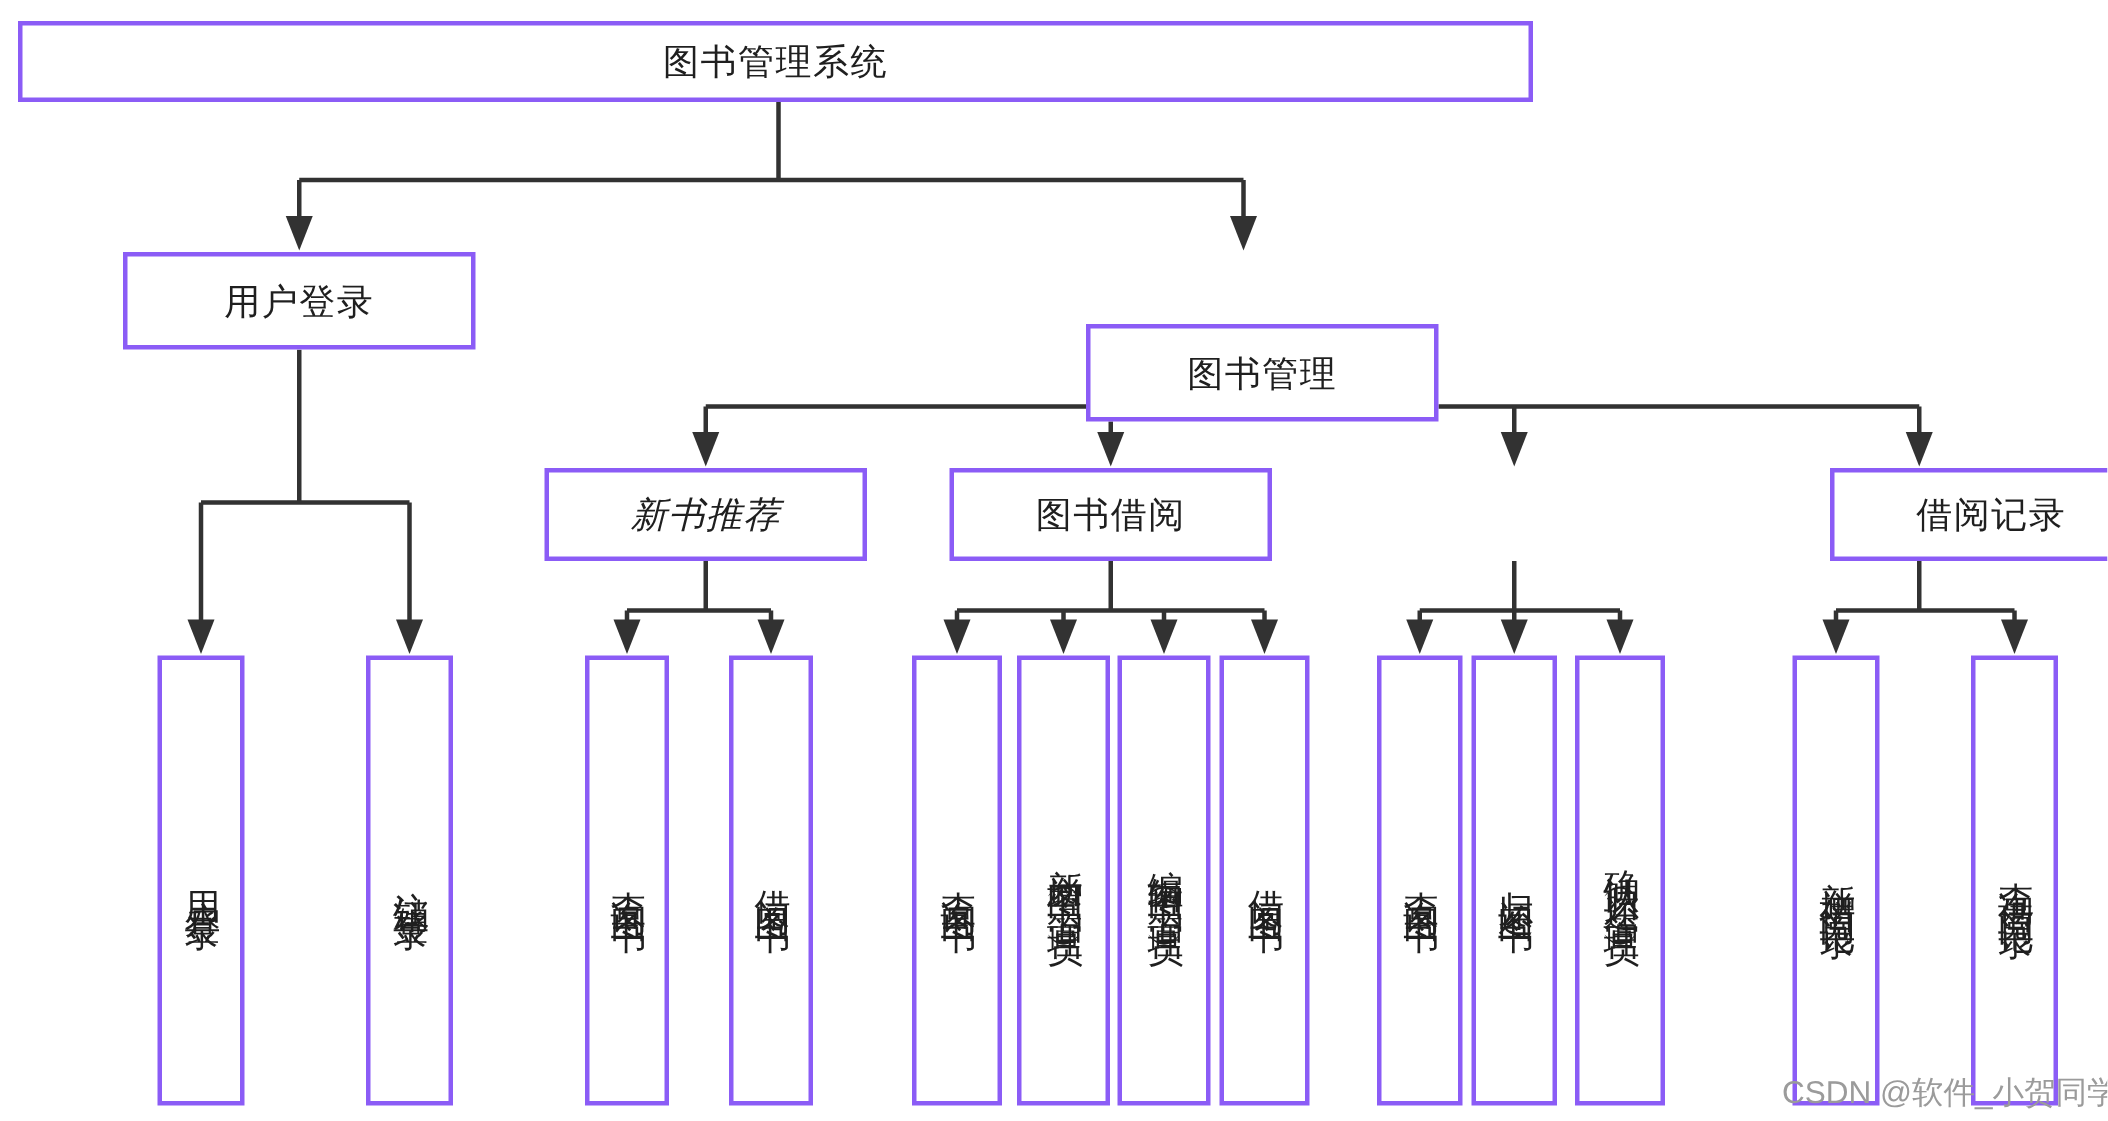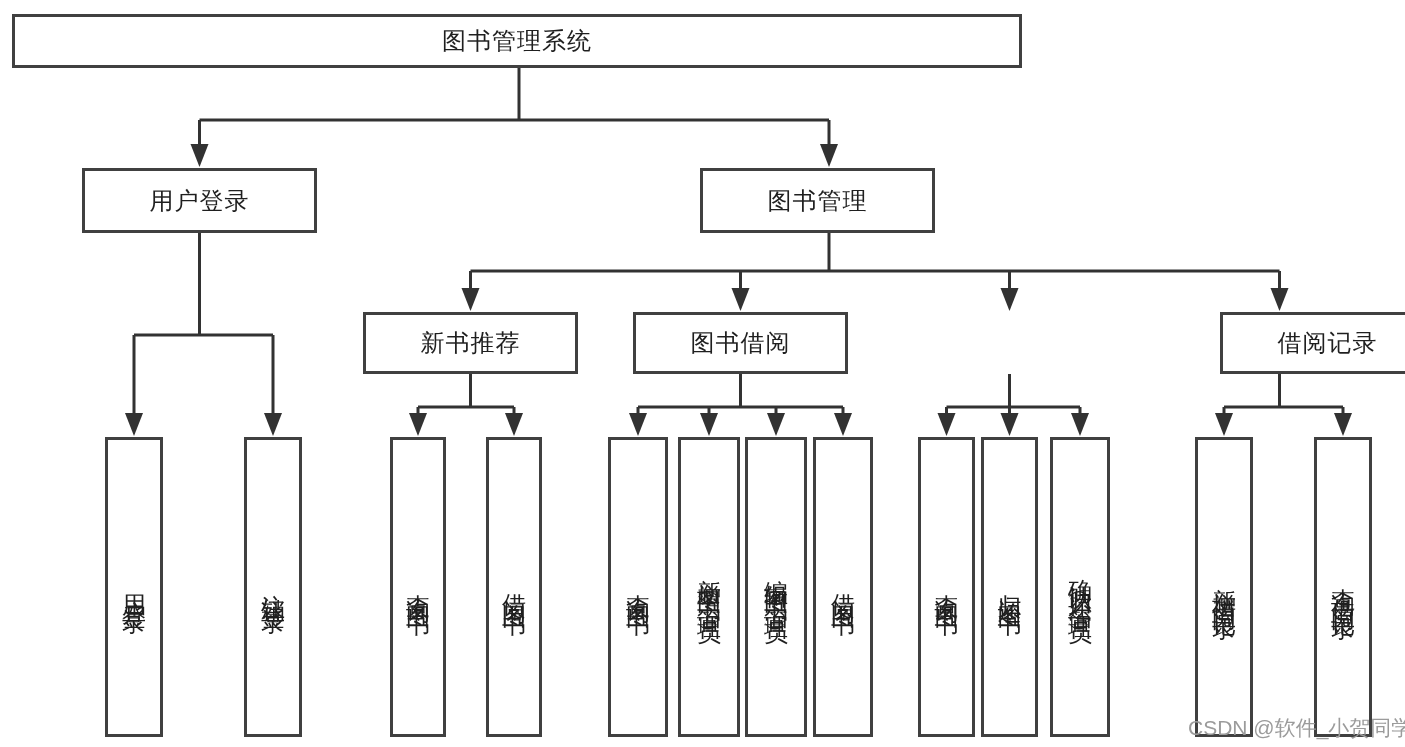--- a/index.html
+++ b/index.html
@@ -18,21 +18,21 @@
   #connectors {
     position: absolute;
     left: 0;
     top: 0;
     width: 1405px;
     height: 747px;
   }
   .node {
     position: absolute;
     box-sizing: border-box;
-    border: 3px solid #404040;
+    border: 3px solid #8b5cf6;
     background: #ffffff;
     display: flex;
     align-items: center;
     justify-content: center;
     color: #1f1f1f;
   }
   .h-node {
     font-size: 24px;
     letter-spacing: 1px;
     white-space: nowrap;
@@ -126,25 +126,25 @@
     </g>
   </svg>
 
   <div class="node node-root h-node">
     <span>图书管理系统</span>
   </div>
 
   <div class="node node-l2 h-node" style="left:82px;">
     <span>用户登录</span>
   </div>
-  <div class="node node-l2 h-node" style="left:700px;">
+  <div class="node node-l2 h-node" style="left:724px;margin-top:48px;">
     <span>图书管理</span>
   </div>
 
-  <div class="node node-l3 h-node" style="left:363px;">
+  <div class="node node-l3 h-node" style="left:363px;font-style:italic;">
     <span>新书推荐</span>
   </div>
   <div class="node node-l3 h-node" style="left:633px;">
     <span>图书借阅</span>
   </div>
   <div class="node node-l3 h-node" style="left:1220px;">
     <span>借阅记录</span>
   </div>
 
   <div class="node leaf" style="left:105px;width:58px;">

